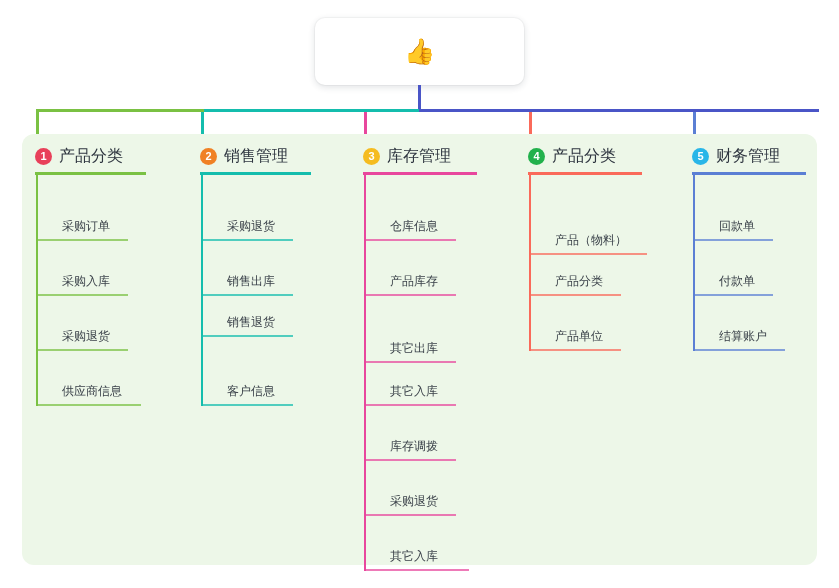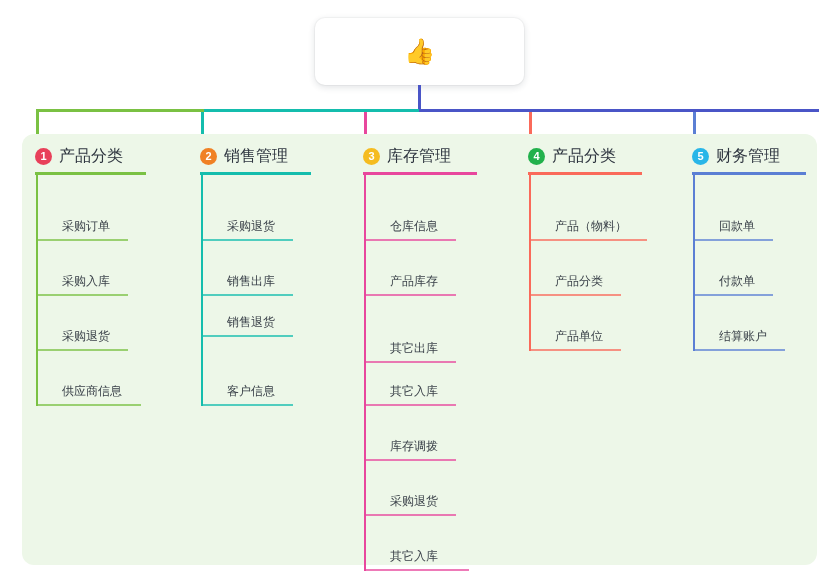--- a/index.html
+++ b/index.html
@@ -172,21 +172,21 @@
             <div class="item-rule" style="width: 105px; background: rgb(232, 71, 157); opacity: 0.72;"></div>
           </div>
         </div>
         <div class="col" style="left: 506px;">
           <div class="col-head">
             <span class="badge" style="background: rgb(34, 177, 76);">4</span>
             <span class="col-title">产品分类</span>
           </div>
           <div class="head-rule" style="width: 114px; background: rgb(250, 106, 90);"></div>
           <div class="spine" style="background: rgb(250, 106, 90); height: 176px;"></div>
-          <div class="item" style="top: 57px; height: 50px; width: 122px;">
+          <div class="item" style="top: 71px; height: 50px; width: 122px;">
             <span class="item-label">产品（物料）</span>
             <div class="item-rule" style="width: 118px; background: rgb(250, 106, 90); opacity: 0.72;"></div>
           </div>
           <div class="item" style="top: 112px; height: 50px; width: 96px;">
             <span class="item-label">产品分类</span>
             <div class="item-rule" style="width: 92px; background: rgb(250, 106, 90); opacity: 0.72;"></div>
           </div>
           <div class="item" style="top: 167px; height: 50px; width: 96px;">
             <span class="item-label">产品单位</span>
             <div class="item-rule" style="width: 92px; background: rgb(250, 106, 90); opacity: 0.72;"></div>

